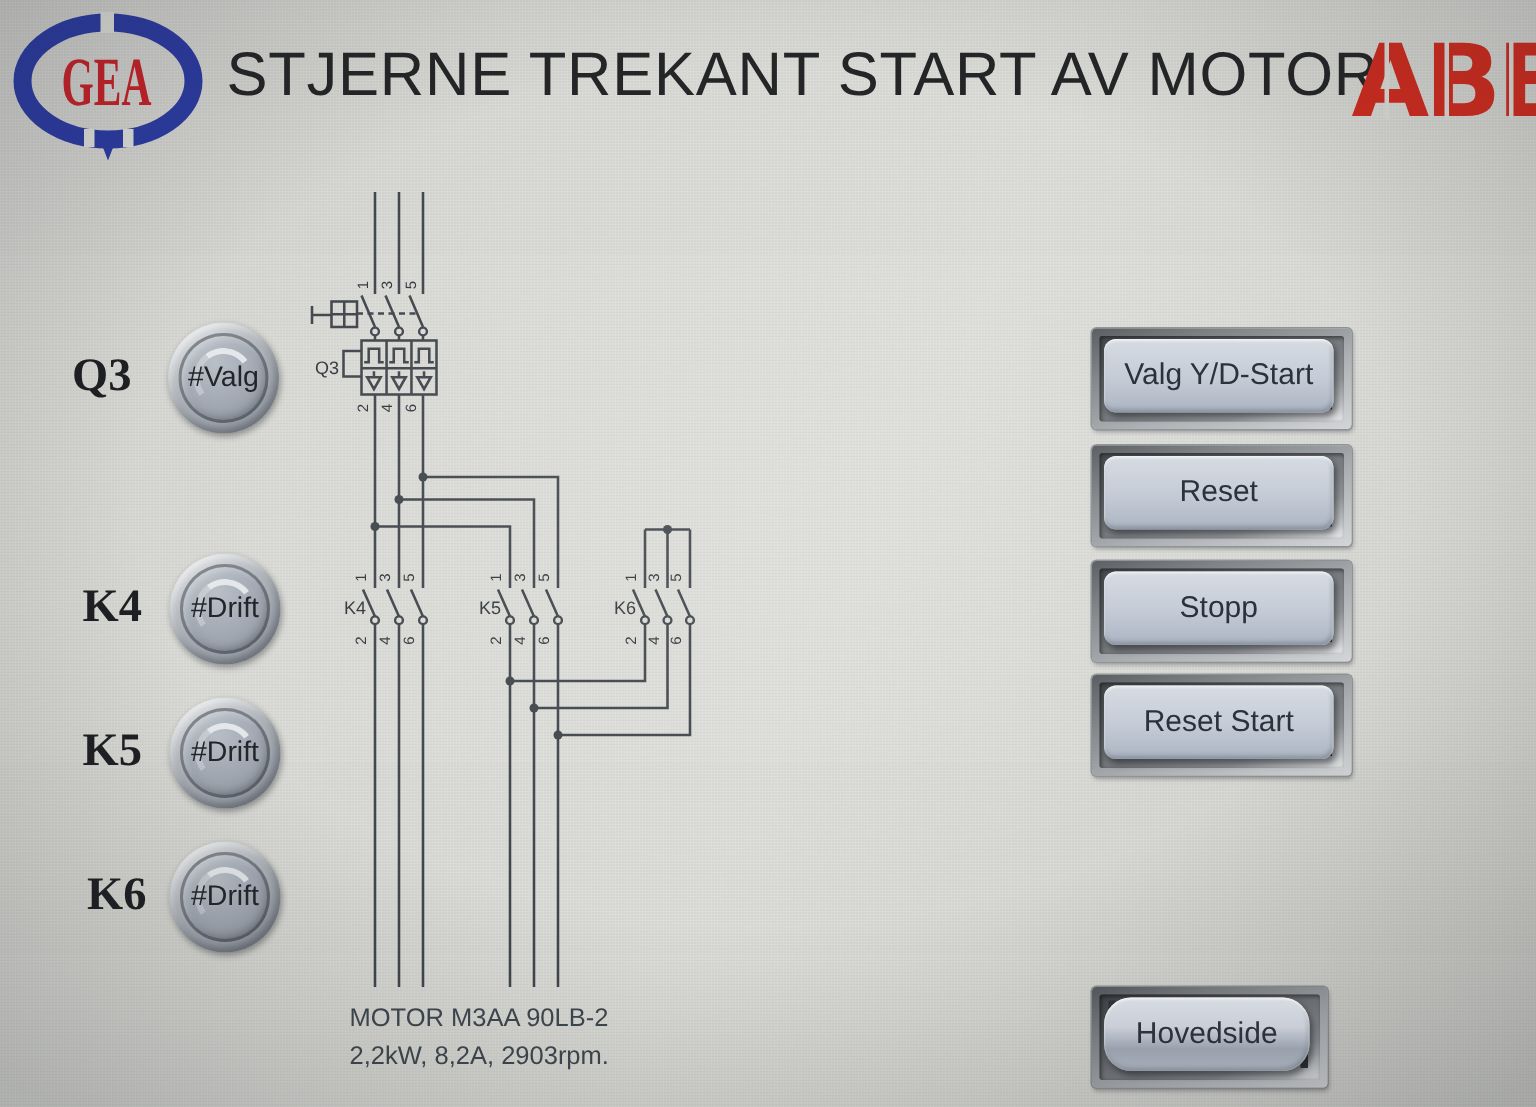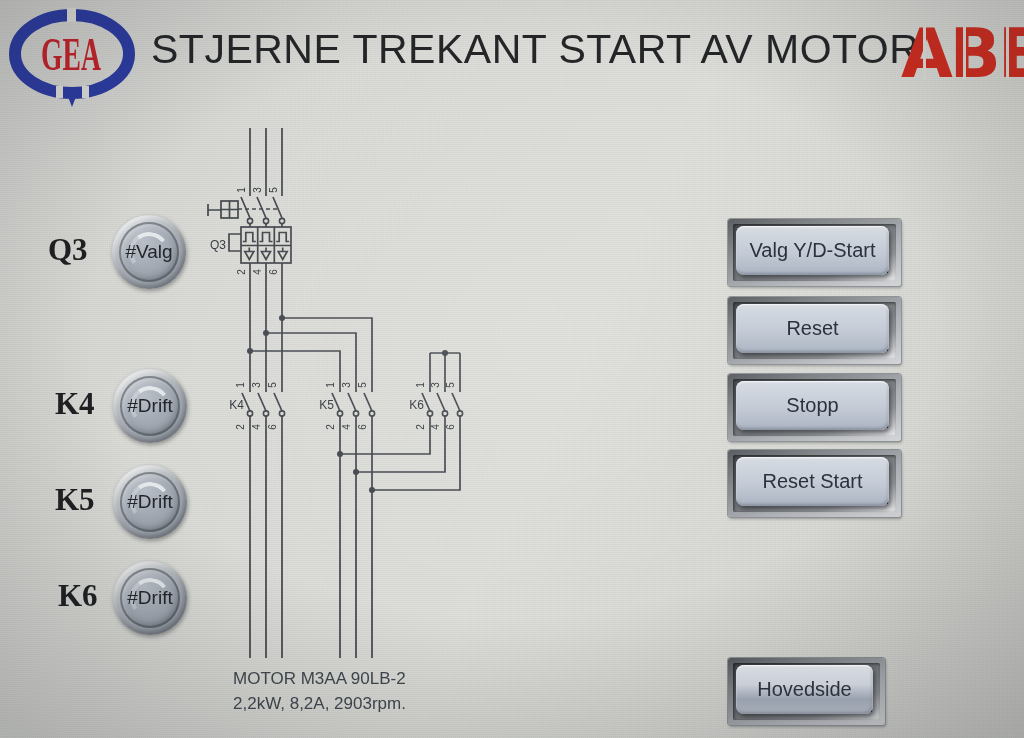--- a/index.html
+++ b/index.html
@@ -58,21 +58,21 @@
     background:linear-gradient(160deg,#3f4246 0%,#6d7074 45%,#94979b 75%,#e6e8ea 100%);
     box-shadow:inset 1px 1px 3px rgba(0,0,0,.55);}
   .hmi-btn .notch-tl{position:absolute;left:11px;top:9px;width:5px;height:16px;background:#303338;z-index:1;}
   .hmi-btn .notch-br{position:absolute;right:13px;bottom:13px;width:5px;height:16px;background:#303338;z-index:1;}
   .hmi-btn .face{position:absolute;left:8px;right:12px;top:7px;bottom:11px;z-index:2;
     background:linear-gradient(180deg,#d7dce3 0%,#c4cbd6 55%,#abb4c2 100%);
     border-radius:8px;display:flex;align-items:center;justify-content:center;
     box-shadow:2px 3px 4px rgba(20,22,26,.5),inset 0 1px 2px rgba(255,255,255,.85),inset -1px -2px 3px rgba(90,98,110,.45);
     font-size:20px;color:#2c323c;}
   .btn-home{width:157px;}
-  .btn-home .face{background:linear-gradient(180deg,#d8dce2 0%,#c9ced7 40%,#99a1ae 70%,#a7aeb9 100%);}
+  .btn-home .face{background:linear-gradient(180deg,#d8dce2 0%,#c9ced7 40%,#99a1ae 70%,#a7aeb9 100%);border-radius:18px;}
 </style>
 </head>
 <body>
 
 <div class="texture"></div>
 
 <svg class="gea-logo" viewBox="0 0 136 102">
   <ellipse cx="66" cy="48" rx="57" ry="39" fill="none" stroke="#2b3aa0" stroke-width="12"></ellipse>
   <rect x="61" y="2" width="9" height="14" fill="#dadbd6"></rect>
   <rect x="50" y="80" width="7" height="12" fill="#dadbd6"></rect>

